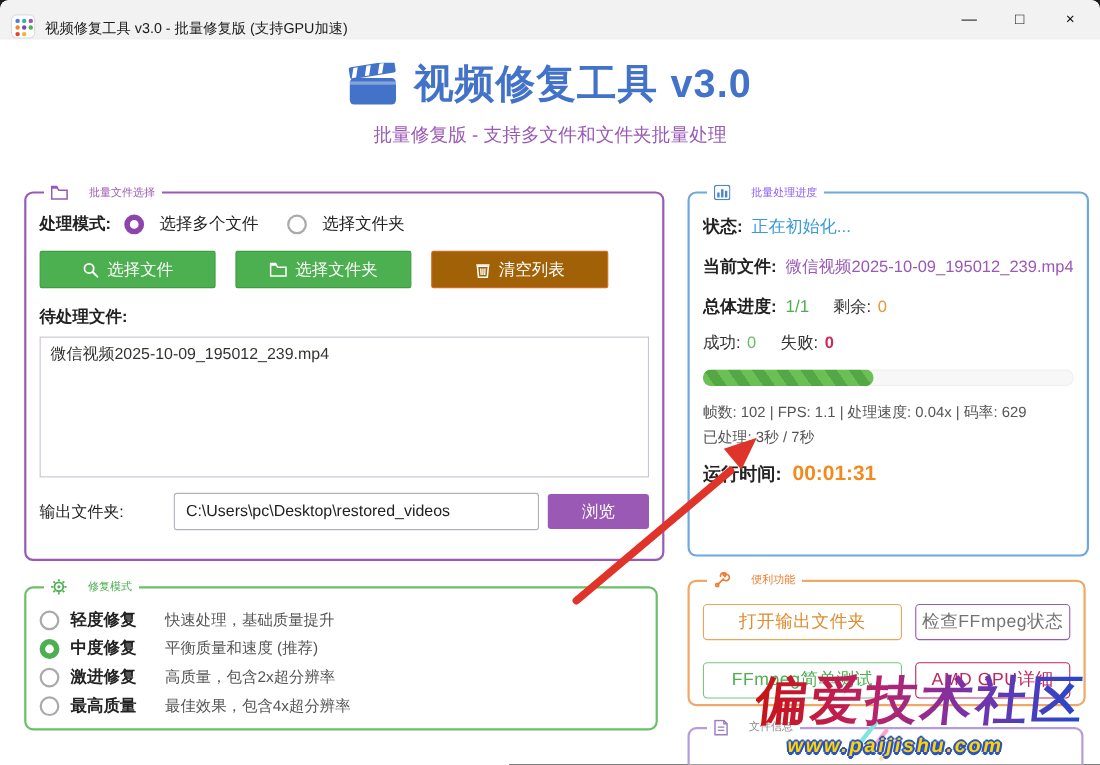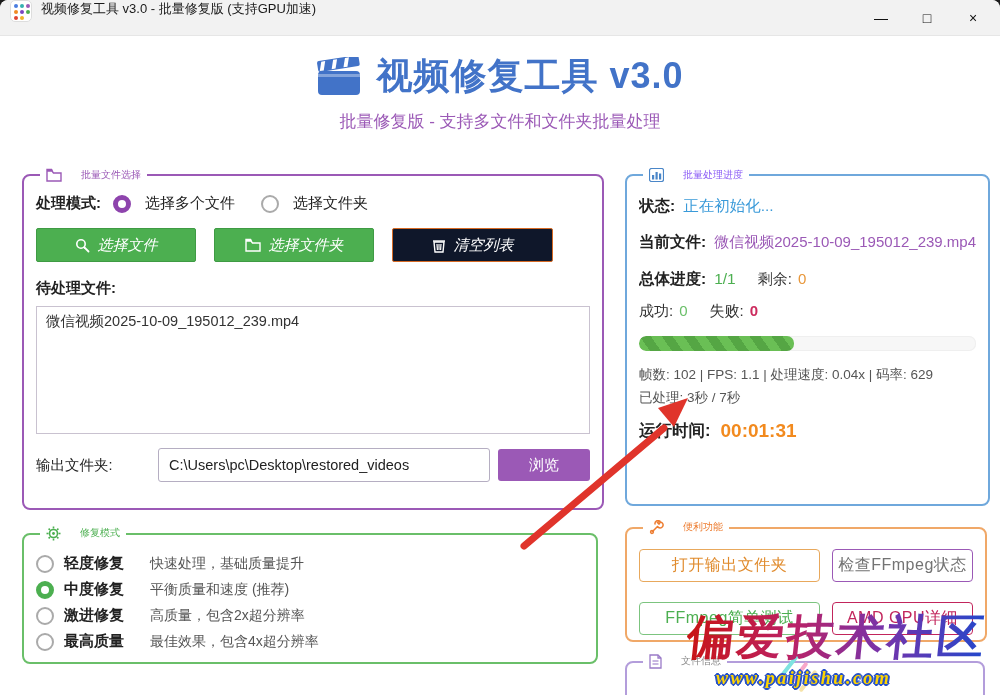--- a/index.html
+++ b/index.html
@@ -3,21 +3,21 @@
 <meta charset="utf-8">
 <style>
   html,body{margin:0;padding:0;background:#1b1b1b;}
   *{box-sizing:border-box;}
   .window{
     position:relative;width:1000px;height:695px;background:#fff;
     font-family:"Liberation Sans","DejaVu Sans",sans-serif;color:#222;
     overflow:hidden;border-radius:8px 8px 0 0;
   }
   
-  .titlebar{height:36px;background:#f2f2f2;display:flex;align-items:flex-start;
+  .titlebar{height:36px;background:#f2f2f2;display:flex;align-items:flex-end;
     padding-left:10px;border-bottom:1px solid #e6e6e6;border-radius:8px 8px 0 0;}
   .appicon{width:22px;height:22px;background:#fff;border:1px solid #ddd;border-radius:5px;
     position:relative;flex:0 0 auto;}
   .appicon i{position:absolute;width:4px;height:4px;border-radius:50%;}
   .appicon i:nth-child(1){left:3px;top:3px;background:#4a7de0;}
   .appicon i:nth-child(2){left:9px;top:3px;background:#35b0b0;}
   .appicon i:nth-child(3){left:15px;top:3px;background:#9b59b6;}
   .appicon i:nth-child(4){left:3px;top:9px;background:#f08a24;}
   .appicon i:nth-child(5){left:9px;top:9px;background:#7a45c0;}
   .appicon i:nth-child(6){left:15px;top:9px;background:#4caf50;}
@@ -48,23 +48,23 @@
   
   .mode-row{display:flex;align-items:center;gap:12px;margin-top:6px;}
   .blabel{font-weight:bold;font-size:15px;}
   .radio{width:18px;height:18px;border-radius:50%;background:#fff;flex:0 0 auto;}
   .radio.off{border:2px solid #aaa;}
   .radio.on-purple{border:5px solid #8e44ad;}
   .radio.on-green{border:5px solid #4caf50;}
   .radio-lab{font-size:15px;color:#222;margin-right:14px;margin-left:2px;}
   .btn-row{display:flex;gap:18px;margin-top:15px;}
   .btn{display:flex;align-items:center;justify-content:center;gap:8px;height:34px;
-    color:#fff;font-size:15px;border-radius:2px;cursor:pointer;font-style:italic;}
+    color:#fff;font-size:15px;border-radius:2px;cursor:pointer;}
   .btn-green{width:160px;background:#4caf50;border:1px solid #3f9b44;}
-  .btn-orange{width:161px;background:#0f172a;border:1px solid #d66a24;}
+  .btn-orange{width:161px;background:#a16207;border:1px solid #d66a24;}
   .pending{margin-top:17px;font-weight:bold;font-size:15px;}
   .filelist{margin-top:8px;height:128px;border:1px solid #c9c2d0;background:#fff;
     padding:5px 9px;font-size:14.5px;color:#333;overflow:hidden;}
   .out-row{display:flex;align-items:center;margin-top:14px;}
   .out-row .olabel{font-size:14.5px;width:122px;flex:0 0 auto;}
   .out-input{width:332px;height:30px;border:1px solid #b5aec2;border-radius:3px;
     padding:16px 10px;font-size:14.5px;color:#222;font-family:inherit;}
   .btn-browse{width:92px;height:32px;margin-left:8px;background:#9b59b6;color:#fff;
     border:none;border-radius:3px;font-size:15px;display:flex;align-items:center;justify-content:center;cursor:pointer;}
   
@@ -103,21 +103,21 @@
   .ubtn.crimson{border:1px solid #c2255c;color:#c2255c;}
   
   .wm-text{position:absolute;left:687px;top:606px;z-index:55;white-space:nowrap;
     font-family:"DejaVu Serif","Liberation Serif",serif;font-weight:bold;font-size:47px;
     letter-spacing:3px;transform:skewX(-6deg);
     background:linear-gradient(90deg,#c81414 0%,#bb2266 35%,#7733aa 65%,#2248cc 100%);
     -webkit-background-clip:text;background-clip:text;color:transparent;}
   .wm-url{position:absolute;left:716px;top:668px;z-index:55;white-space:nowrap;
     font-weight:bold;font-style:italic;font-size:18px;letter-spacing:2.5px;color:#ffd400;
     text-shadow:-2px 0 0 #2853c8,2px 0 0 #2853c8,0 -2px 0 #2853c8,0 2px 0 #2853c8,
-      -1px -1px 0 #2853c8,1px 1px 0 #2853c8,1px -1px 0 #2853c8,-1px 1px 0 #2853c8;font-family:Liberation Serif, serif;}
+      -1px -1px 0 #2853c8,1px 1px 0 #2853c8,1px -1px 0 #2853c8,-1px 1px 0 #2853c8;}
   .wm-line{position:absolute;z-index:54;width:4px;height:26px;border-radius:2px;transform:rotate(38deg);}
   .wm-line.l1{left:788px;top:652px;background:#7fe3e0;}
   .wm-line.l2{left:797px;top:660px;background:#f7a8c9;}
   .wm-line.l3{left:806px;top:668px;background:#f6e3a8;}
   .arrow-svg{position:absolute;left:0;top:0;z-index:60;pointer-events:none;}
   .legend-ic{display:inline-flex;}
 </style>
 </head>
 <body>
 

